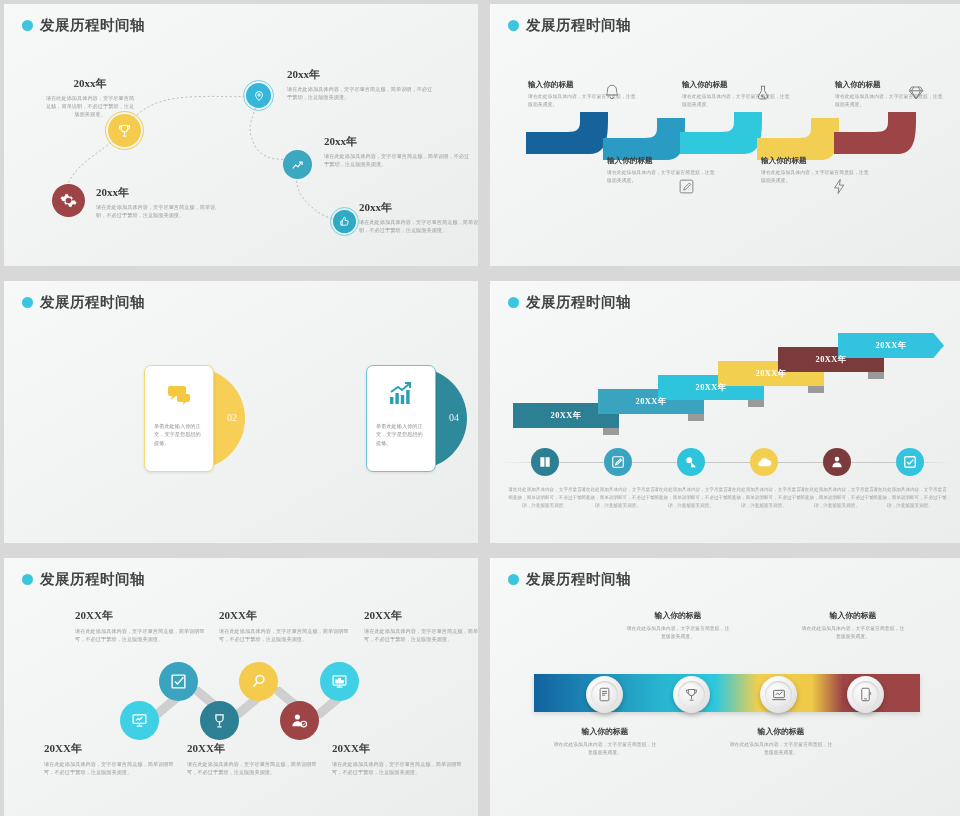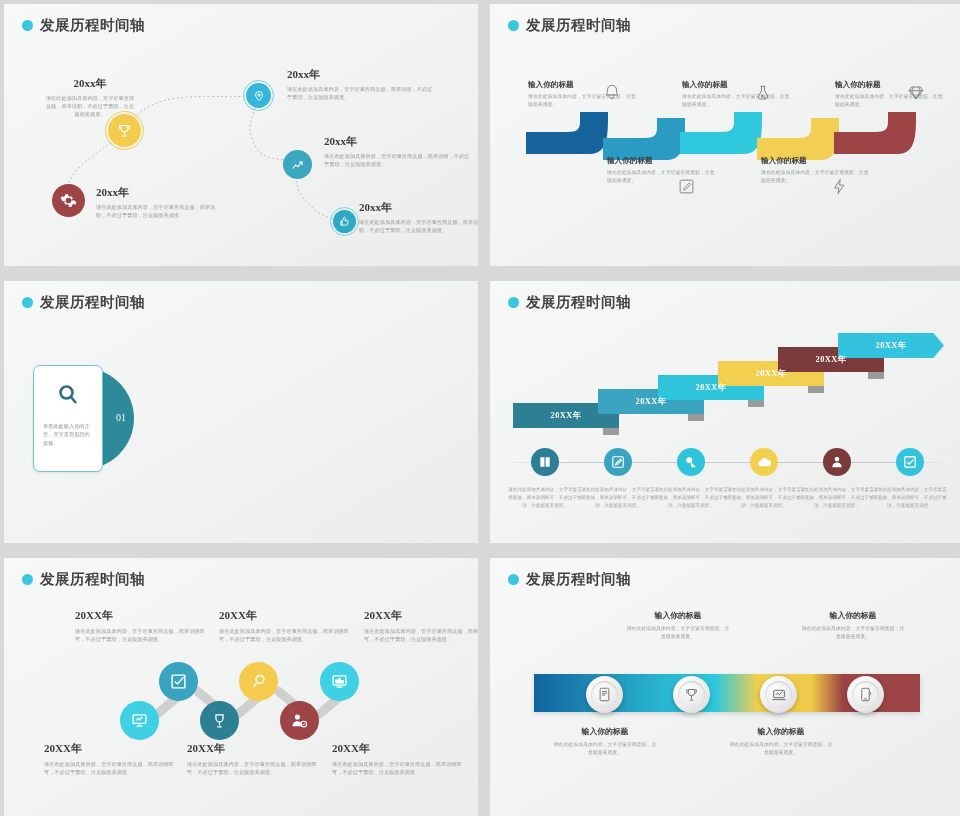--- a/index.html
+++ b/index.html
@@ -234,36 +234,53 @@
       </svg>
     </div>
   </div>
 
   <div class="slide s3">
     <div class="hdr">
       <span class="dot"></span>
       <span class="ttl">发展历程时间轴</span>
     </div>
 
-    <div class="unit" style="left:29px;">
-      <div class="half" style="background:#2e8a9a;"></div>
-      <div class="num">01</div>
-      <div class="card" style="border-color:#6cc4d6;">
+
+    <div class="unit" style="left:140px;">
+      <div class="half" style="background:#f7cf56;"></div>
+      <div class="num">02</div>
+      <div class="card" style="border-color:#f7d96e;">
         <span class="ico">
-          <svg width="24" height="24" viewBox="0 0 24 24" fill="none" stroke="#2e6f82" stroke-width="2.6">
-            <circle cx="10.5" cy="10.5" r="6"></circle>
-              <path d="M15 15l5 6"></path>
+          <svg width="26" height="24" viewBox="0 0 26 24" fill="#f5c93f">
+            <path d="M2 3h14a2 2 0 012 2v6a2 2 0 01-2 2H8l-5 4 1-4H2a2 2 0 01-2-2V5a2 2 0 012-2z" transform="translate(2,1)"></path>
+            <path d="M12 12h9a2 2 0 012 2v4a2 2 0 01-2 2h-2l-3 3 .5-3H12a2 2 0 01-2-2v-4a2 2 0 012-2z" transform="translate(1,0)"></path>
           </svg>
         </span>
         <p>单击此处输入你的正文，文字是您思想的提炼。</p>
       </div>
     </div>
 
 
-
+    <div class="unit" style="left:362px;">
+      <div class="half" style="background:#2e8a9a;"></div>
+      <div class="num">04</div>
+      <div class="card" style="border-color:#6cc4d6;">
+        <span class="ico">
+          <svg width="26" height="24" viewBox="0 0 26 24" fill="#2a9fb5">
+            <rect x="2" y="15" width="3.4" height="7"></rect>
+              <rect x="7.4" y="11" width="3.4" height="11"></rect>
+            <rect x="12.8" y="13" width="3.4" height="9"></rect>
+              <rect x="18.2" y="8" width="3.4" height="14"></rect>
+            <path d="M3 10L10 5l4 3 7-6" stroke="#2a9fb5" stroke-width="2" fill="none"></path>
+            <path d="M17 1h5v5" stroke="#2a9fb5" stroke-width="2" fill="none"></path>
+          </svg>
+        </span>
+        <p>单击此处输入你的正文，文字是您思想的提炼。</p>
+      </div>
+    </div>
   </div>
 
   <div class="slide s4">
     <div class="hdr">
       <span class="dot"></span>
       <span class="ttl">发展历程时间轴</span>
     </div>
 
     <div class="ban" style="left:23px;top:122px;width:106px;background:#2d7f93;justify-content:center;">
       <span class="lbl">20XX年</span>

